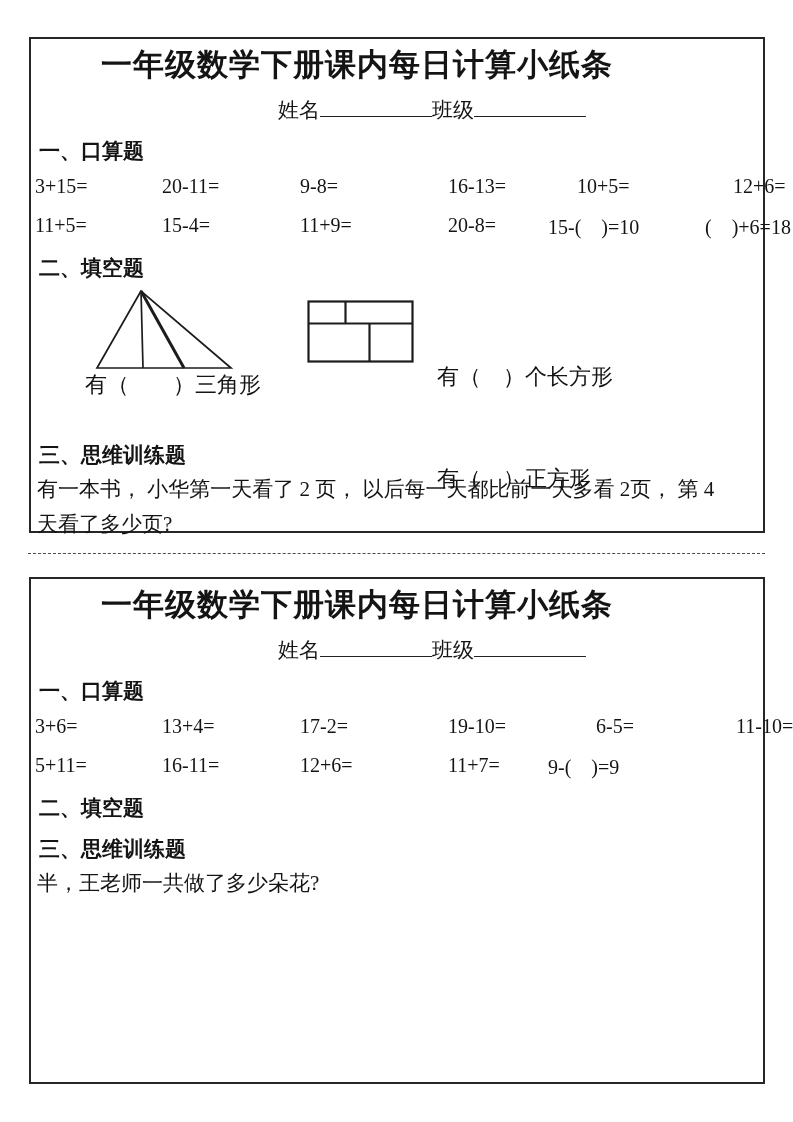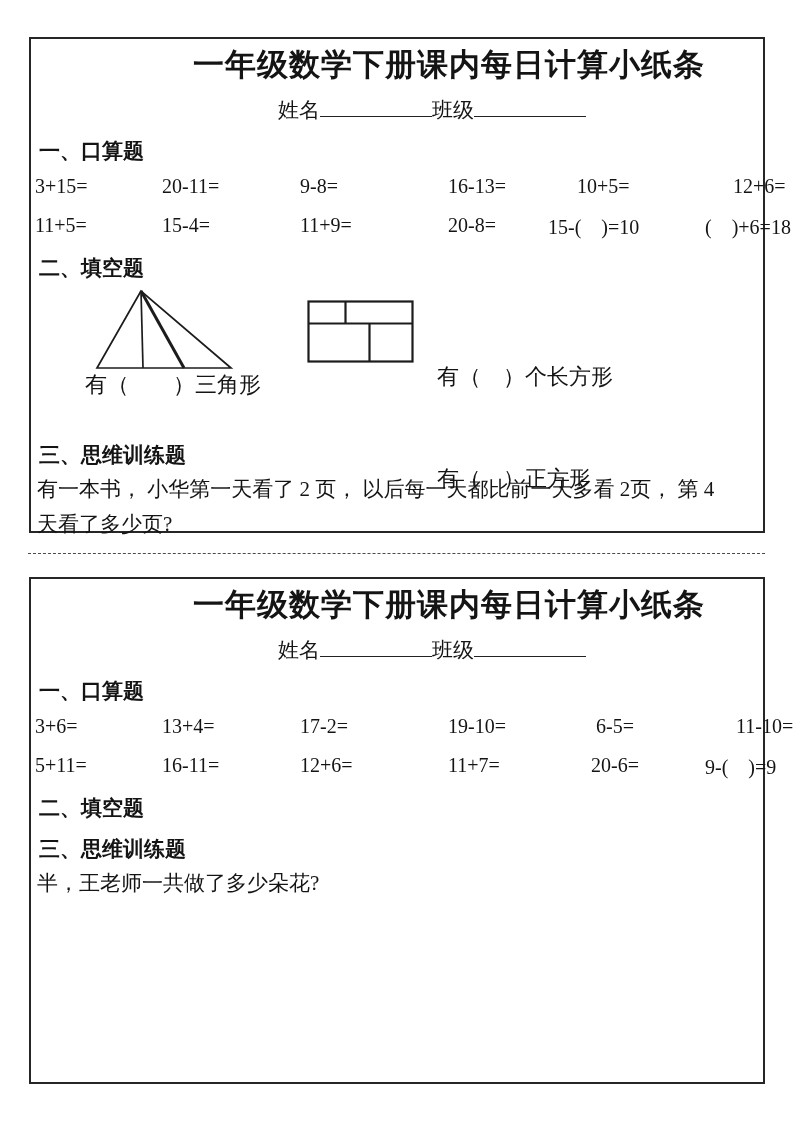--- a/index.html
+++ b/index.html
@@ -12,22 +12,22 @@
     position:absolute;left:29px;width:732px;background:#fff;
     border:2px solid #262626;padding:0 0;box-sizing:content-box;
   }
   #sheet1{top:37px;height:492px;}
   #sheet2{top:577px;height:503px;}
   .cutline{
     position:absolute;top:553px;left:28px;width:737px;height:0;
     border-top:1.5px dashed #4a4a4a;
   }
   .title{
-    text-align:center;font-weight:bold;font-size:31px;line-height:40px;
-    margin-top:6px;padding-left:104px;letter-spacing:1px;white-space:pre;
+    text-align:left;font-weight:bold;font-size:31px;line-height:40px;
+    margin-top:6px;padding-left:70px;letter-spacing:1px;white-space:pre;
   }
   .nameline{
     text-align:center;font-size:21px;margin-top:9px;padding-left:70px;
     white-space:pre;
   }
   .blankline{
     display:inline-block;width:112px;height:1.05em;
     border-bottom:1.8px solid #222;vertical-align:baseline;
   }
   .sec-heading{
@@ -118,21 +118,20 @@
     <span>3+6=</span>
     <span>13+4=</span>
     <span>17-2=</span>
     <span>19-10=</span>
     <span class="p48">6-5=</span>
     <span class="p31">11-10=</span>
     <span>5+11=</span>
     <span>16-11=</span>
     <span>12+6=</span>
     <span>11+7=</span>
-    <span class="p43">20-6=</span>
     <span>9-(　)=9</span>
   </div>
 
   <div class="sec-heading">二、填空题</div>
 
   <div class="sec-heading">三、思维训练题</div>
   <div class="think-block">
     <div class="bodytext">半，王老师一共做了多少朵花?</div>
   </div>
 </div>

